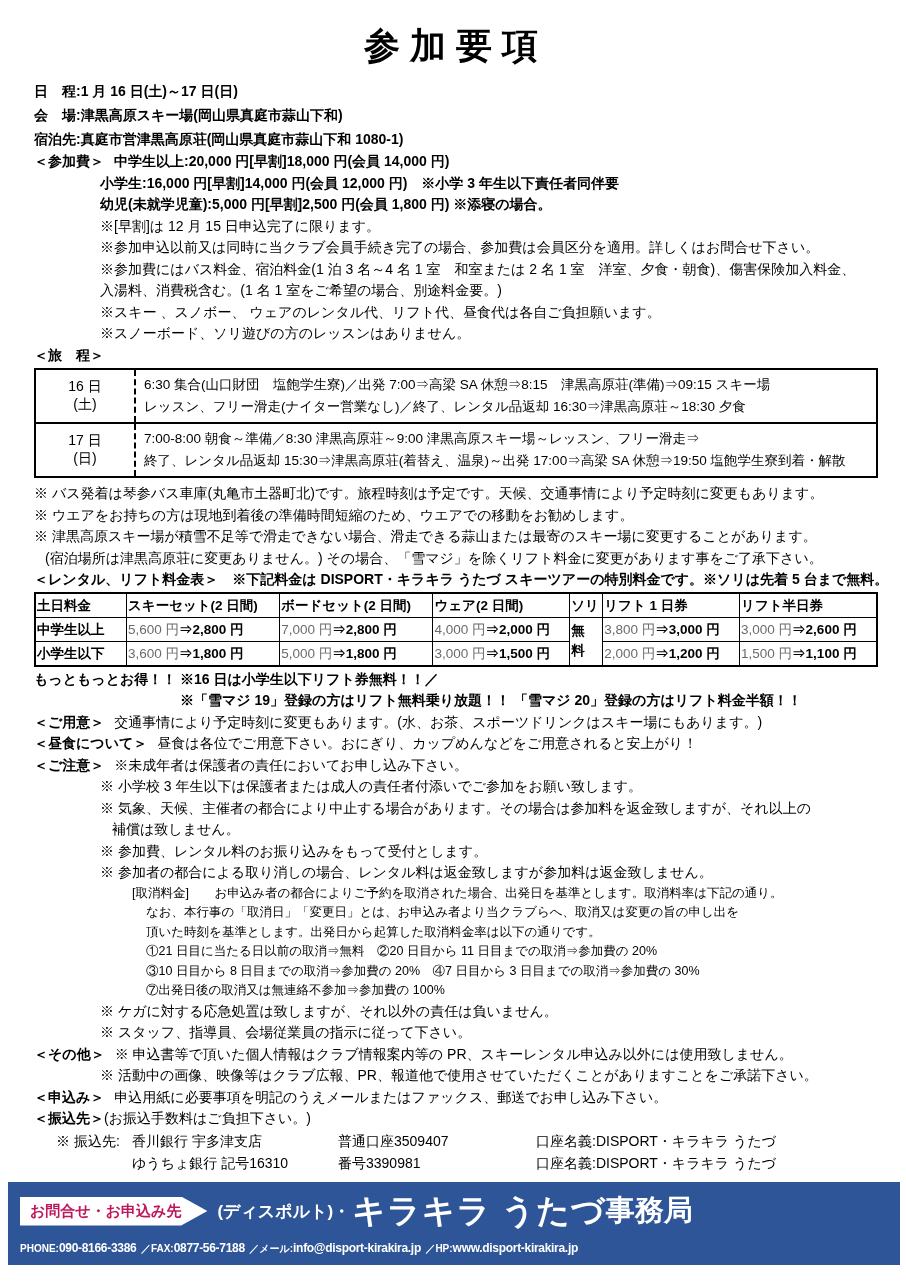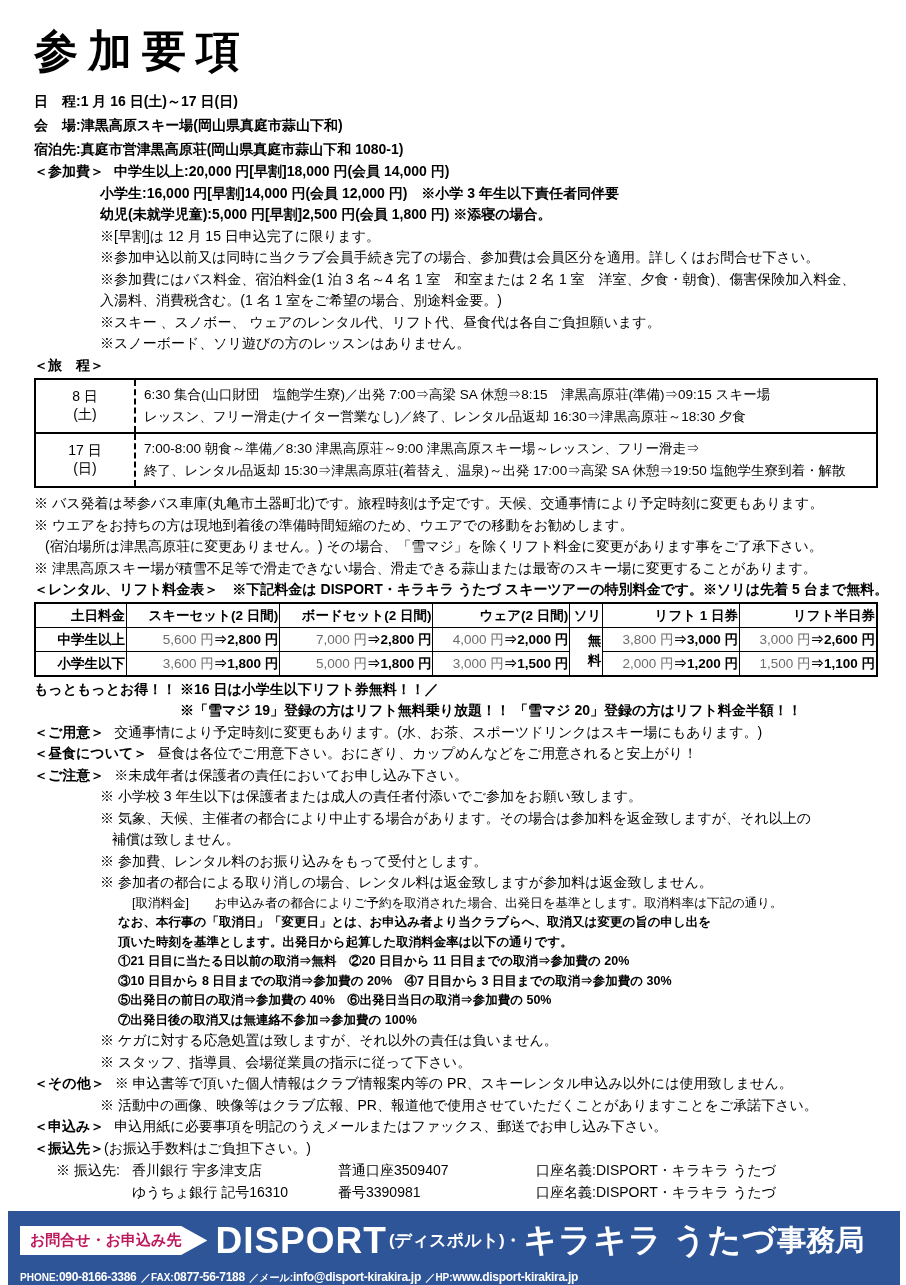--- a/index.html
+++ b/index.html
@@ -1,37 +1,37 @@
 <!DOCTYPE html>
 <html><head>
 <meta charset="utf-8">
 <style>
   html,body{margin:0;padding:0;background:#fff;}
   body{width:906px;min-height:1285px;font-family:"Liberation Sans",sans-serif;color:#000;}
   .doc{padding:22px 28px 0 34px;}
-  h1{font-size:44px;font-weight:bold;letter-spacing:10px;margin:0 0 8px 0;}
+  h1{font-size:36px;font-weight:bold;text-align:center;letter-spacing:10px;margin:0 0 8px 0;}
   .line{font-size:14px;line-height:21.5px;white-space:nowrap;}
   .info{font-weight:bold;line-height:24px;}
   .b{font-weight:bold;}
   .sec-label{font-weight:bold;margin-right:10px;}
   .ml11{margin-left:11px;}
   .ml22{margin-left:22px;}
   .ml66{margin-left:66px;}
   .ml78{margin-left:78px;}
   .ml98{margin-left:98px;}
   .ml146{margin-left:146px;}
-  .ml176{margin-left:84px;font-weight:bold;}
+  .ml176{margin-left:112px;}
   .small{font-size:12.5px;line-height:19.5px;}
   table{border-collapse:collapse;width:100%;}
   .itin{border:2px solid #000;margin:2px 0 5px 0;font-size:13.5px;}
   .itin td{border-top:2px solid #000;padding:4px 8px;vertical-align:middle;}
   .itin tr:first-child td{border-top:none;}
   .itin .date{width:82px;text-align:center;border-right:2px dashed #000;font-size:14px;}
   .itin .cont div{line-height:22px;white-space:nowrap;}
-  .rent{border:2px solid #000;font-size:13.5px;text-align:right;margin:1px 0 2px 0;}
+  .rent{border:2px solid #000;font-size:13.5px;text-align:left;margin:1px 0 2px 0;}
   .rent th,.rent td{border:1.8px solid #000;padding:2px 1px;white-space:nowrap;line-height:19px;}
   .rent th{font-weight:bold;}
   .rent .rowlab{font-weight:bold;width:88px;}
   .rent .sled{width:30px;font-weight:bold;}
   .rent .sled div{line-height:20px;}
   .rent .from{color:#6b6b6b;font-weight:normal;}
   .rent .to{font-weight:bold;}
   .rent .dashL{border-left-style:dashed;}
   .promo1a{display:inline-block;width:146px;}
   .bank-row{display:flex;font-size:14px;line-height:22px;white-space:nowrap;}
@@ -71,21 +71,21 @@
   <div class="line ml66">※参加費にはバス料金、宿泊料金(1 泊 3 名～4 名 1 室　和室または 2 名 1 室　洋室、夕食・朝食)、傷害保険加入料金、</div>
   <div class="line ml66">入湯料、消費税含む。(1 名 1 室をご希望の場合、別途料金要。)</div>
   <div class="line ml66">※スキー 、スノボー、 ウェアのレンタル代、リフト代、昼食代は各自ご負担願います。</div>
   <div class="line ml66">※スノーボード、ソリ遊びの方のレッスンはありません。</div>
 
   <div class="line b">＜旅　程＞</div>
   <table class="itin">
     <tbody>
         <tr>
       <td class="date">
-        <div>8 日</div>
+        <div>16 日</div>
         <div>(土)</div>
       </td>
       <td class="cont">
         <div>6:30 集合(山口財団　塩飽学生寮)／出発 7:00⇒高梁 SA 休憩⇒8:15　津黒高原荘(準備)⇒09:15 スキー場</div>
         <div>レッスン、フリー滑走(ナイター営業なし)／終了、レンタル品返却 16:30⇒津黒高原荘～18:30 夕食</div>
       </td>
     </tr>
     <tr>
       <td class="date">
         <div>17 日</div>
@@ -94,22 +94,22 @@
       <td class="cont">
         <div>7:00-8:00 朝食～準備／8:30 津黒高原荘～9:00 津黒高原スキー場～レッスン、フリー滑走⇒</div>
         <div>終了、レンタル品返却 15:30⇒津黒高原荘(着替え、温泉)～出発 17:00⇒高梁 SA 休憩⇒19:50 塩飽学生寮到着・解散</div>
       </td>
     </tr>
   </tbody>
     </table>
 
   <div class="line">※ バス発着は琴参バス車庫(丸亀市土器町北)です。旅程時刻は予定です。天候、交通事情により予定時刻に変更もあります。</div>
   <div class="line">※ ウエアをお持ちの方は現地到着後の準備時間短縮のため、ウエアでの移動をお勧めします。</div>
+  <div class="line">※ 津黒高原スキー場が積雪不足等で滑走できない場合、滑走できる蒜山または最寄のスキー場に変更することがあります。</div>
   <div class="line ml11">(宿泊場所は津黒高原荘に変更ありません。) その場合、「雪マジ」を除くリフト料金に変更があります事をご了承下さい。</div>
-  <div class="line">※ 津黒高原スキー場が積雪不足等で滑走できない場合、滑走できる蒜山または最寄のスキー場に変更することがあります。</div>
 
   <div class="line b">＜レンタル、リフト料金表＞　※下記料金は DISPORT・キラキラ うたづ スキーツアーの特別料金です。※ソリは先着 5 台まで無料。</div>
   <table class="rent">
     <tbody>
         <tr>
       <th>土日料金</th>
       <th>スキーセット(2 日間)</th>
       <th>ボードセット(2 日間)</th>
       <th>ウェア(2 日間)</th>
       <th>ソリ</th>
@@ -161,21 +161,20 @@
   <div class="line ml66">※ 参加者の都合による取り消しの場合、レンタル料は返金致しますが参加料は返金致しません。</div>
 
   <div class="line small ml98">
     <span>[取消料金]</span>
     <span style="margin-left:22px;">お申込み者の都合によりご予約を取消された場合、出発日を基準とします。取消料率は下記の通り。</span>
   </div>
   <div class="line small ml176">なお、本行事の「取消日」「変更日」とは、お申込み者より当クラブらへ、取消又は変更の旨の申し出を</div>
   <div class="line small ml176">頂いた時刻を基準とします。出発日から起算した取消料金率は以下の通りです。</div>
   <div class="line small ml176">①21 日目に当たる日以前の取消⇒無料　②20 日目から 11 日目までの取消⇒参加費の 20%</div>
   <div class="line small ml176">③10 日目から 8 日目までの取消⇒参加費の 20%　④7 日目から 3 日目までの取消⇒参加費の 30%</div>
-  <div class="line small ml176">⑤出発日の前日の取消⇒参加費の 40%　⑥出発日当日の取消⇒参加費の 50%</div>
   <div class="line small ml176">⑦出発日後の取消又は無連絡不参加⇒参加費の 100%</div>
 
   <div class="line ml66">※ ケガに対する応急処置は致しますが、それ以外の責任は負いません。</div>
   <div class="line ml66">※ スタッフ、指導員、会場従業員の指示に従って下さい。</div>
 
   <div class="line">
     <span class="sec-label">＜その他＞</span><span>※ 申込書等で頂いた個人情報はクラブ情報案内等の PR、スキーレンタル申込み以外には使用致しません。</span>
   </div>
   <div class="line ml66">※ 活動中の画像、映像等はクラブ広報、PR、報道他で使用させていただくことがありますことをご承諾下さい。</div>
 
@@ -196,21 +195,20 @@
     <span class="bank-prefix"></span>
     <span class="bank-name">ゆうちょ銀行 記号16310</span>
     <span class="bank-acct">番号3390981</span>
     <span class="bank-holder">口座名義:DISPORT・キラキラ うたづ</span>
   </div>
 </div>
 
 <div class="footer">
   <div class="f-top">
     <span class="badge">お問合せ・お申込み先</span>
-    <span class="brand-en">DISPORT</span>
     <span class="brand-kana">(ディスポルト)・</span>
     <span class="brand-jp">キラキラ うたづ</span>
     <span class="brand-suffix">事務局</span>
   </div>
   <div class="f-bottom">
     <span class="cl">PHONE:</span><span class="cv">090-8166-3386</span>
     <span class="cl">／FAX:</span><span class="cv">0877-56-7188</span>
     <span class="cl">／メール:</span><span class="cv">info@disport-kirakira.jp</span>
     <span class="cl">／HP:</span><span class="cv">www.disport-kirakira.jp</span>
   </div>

